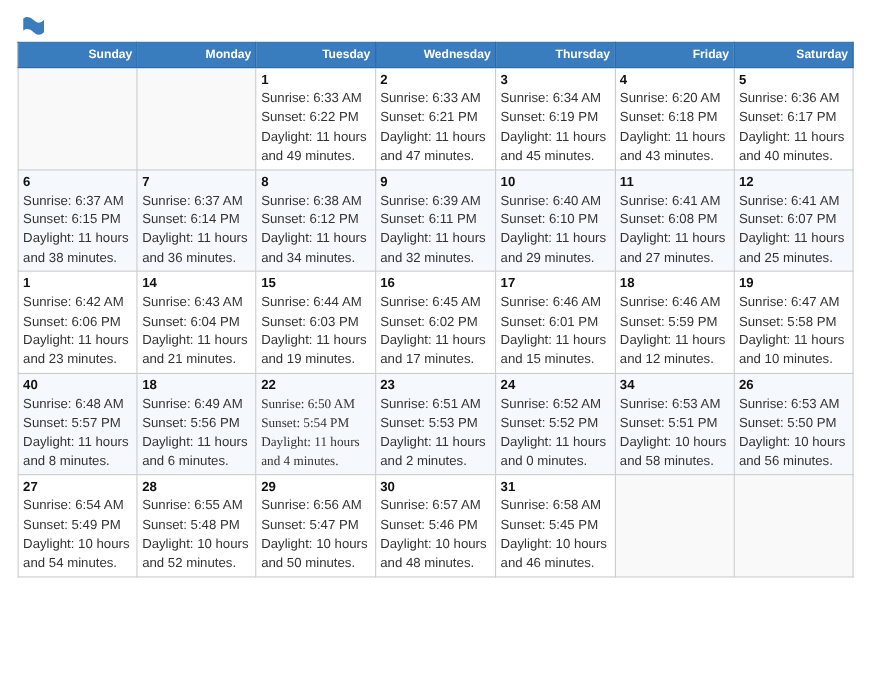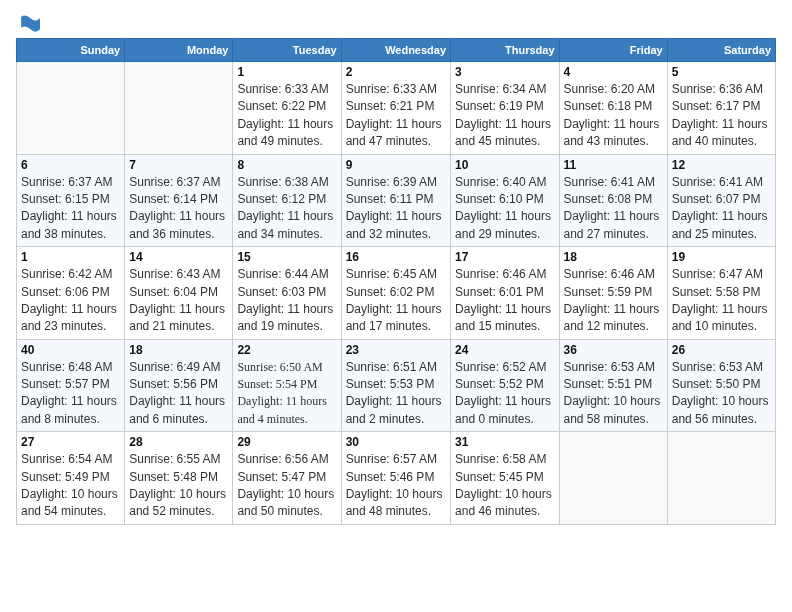--- a/index.html
+++ b/index.html
@@ -281,21 +281,21 @@
 Sunset: 5:53 PM
 Daylight: 11 hours and 2 minutes.</div>
           </td>
           <td>
             <span class="day-number">24</span>
             <div class="day-info" style="white-space: pre-line;">Sunrise: 6:52 AM
 Sunset: 5:52 PM
 Daylight: 11 hours and 0 minutes.</div>
           </td>
           <td>
-            <span class="day-number">36</span>
+            <span class="day-number">34</span>
             <div class="day-info" style="white-space: pre-line;">Sunrise: 6:53 AM
 Sunset: 5:51 PM
 Daylight: 10 hours and 58 minutes.</div>
           </td>
           <td>
             <span class="day-number">26</span>
             <div class="day-info" style="white-space: pre-line;">Sunrise: 6:53 AM
 Sunset: 5:50 PM
 Daylight: 10 hours and 56 minutes.</div>
           </td>

